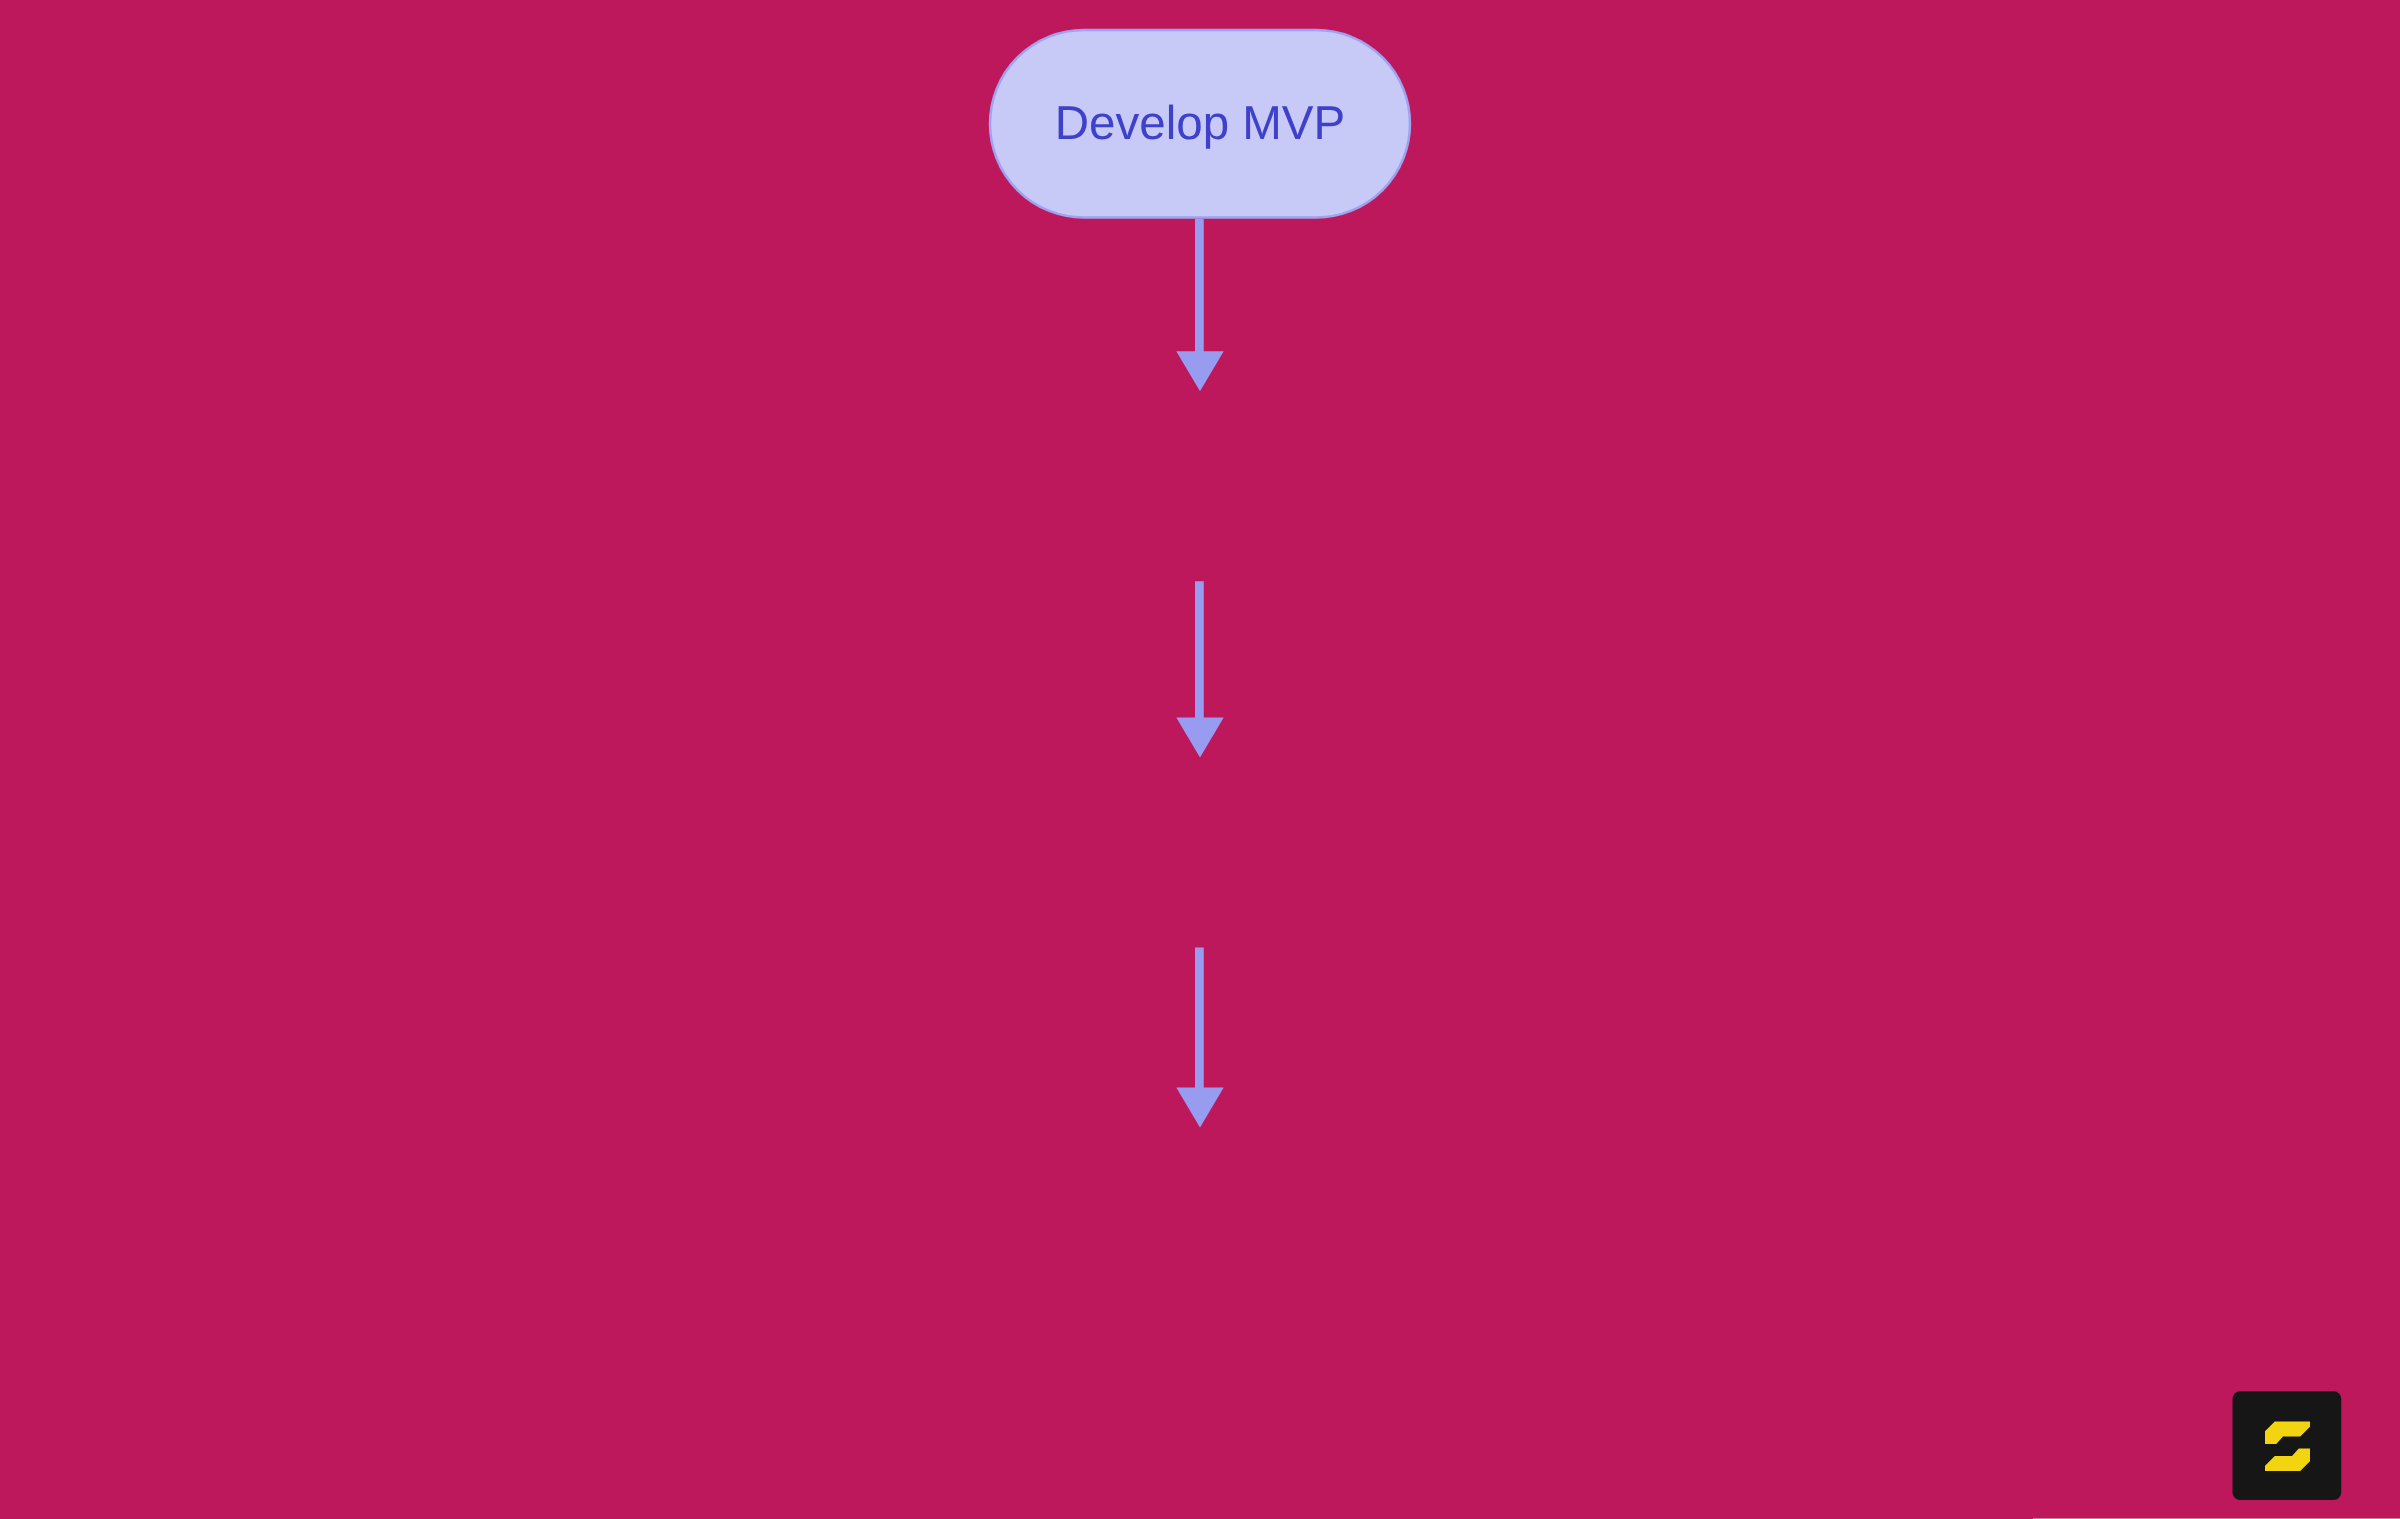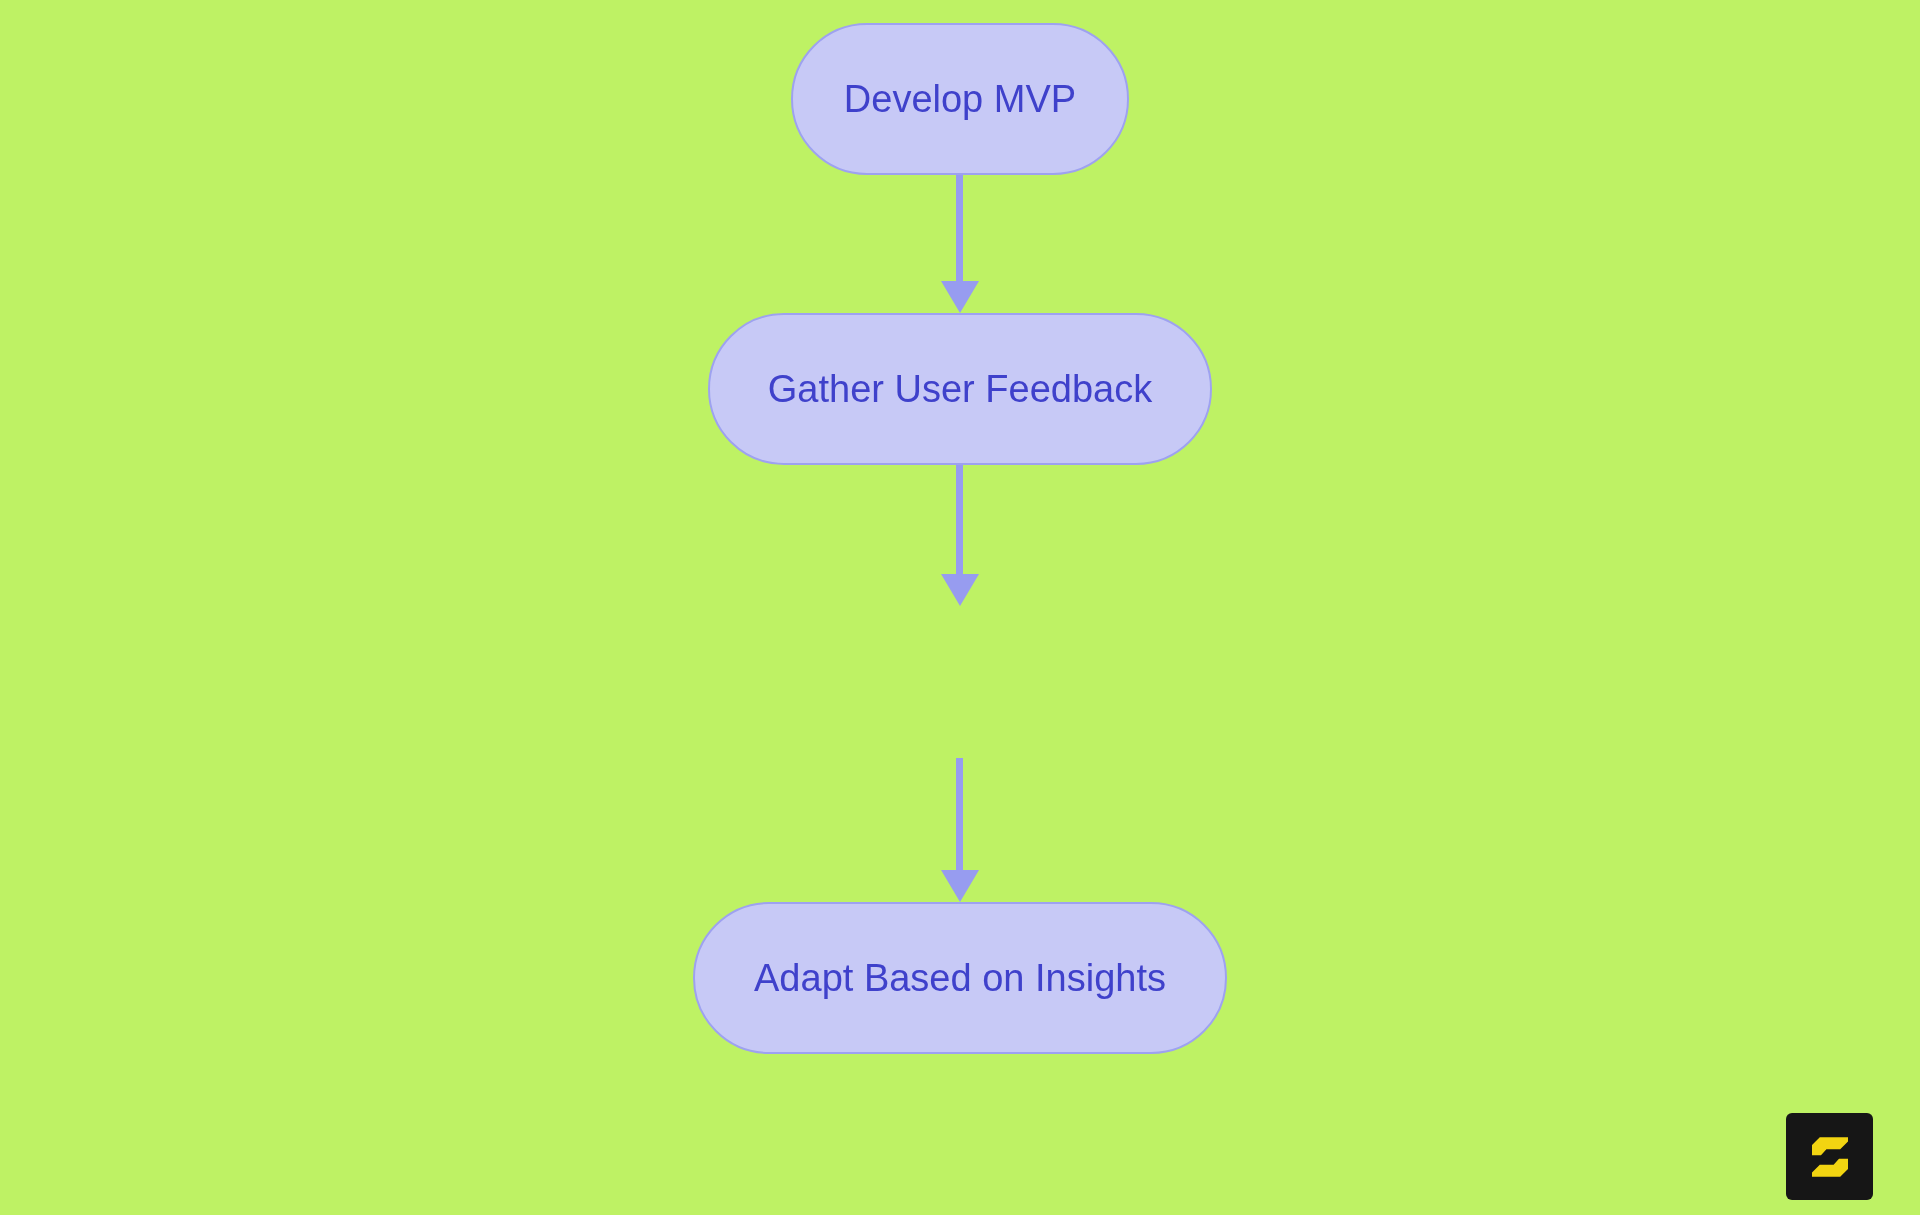--- a/index.html
+++ b/index.html
@@ -1,20 +1,20 @@
 <!DOCTYPE html>
 <html><head>
 <meta charset="utf-8">
 <style>
   html, body { margin: 0; padding: 0; background: #ffffff; }
   .canvas {
     position: relative;
     width: 1920px;
     height: 1215px;
-    background: #bef264;
+    background: #be185d;
     overflow: hidden;
     font-family: "Liberation Sans", sans-serif;
   }
   .flow-node {
     position: absolute;
     height: 152px;
     box-sizing: border-box;
     background: #c7c9f6;
     border: 2.5px solid #9ea2f0;
     border-radius: 76px;
@@ -72,28 +72,22 @@
 </style>
 </head>
 <body>
 
 <div class="canvas">
 
   <div class="flow-node node-1">
     <span class="node-label">Develop MVP</span>
   </div>
 
-  <div class="flow-node node-2">
-    <span class="node-label">Gather User Feedback</span>
-  </div>
 
 
-  <div class="flow-node node-4">
-    <span class="node-label">Adapt Based on Insights</span>
-  </div>
 
   <div class="edge-line line-1"></div>
   <div class="edge-head head-1"></div>
 
   <div class="edge-line line-2"></div>
   <div class="edge-head head-2"></div>
 
   <div class="edge-line line-3"></div>
   <div class="edge-head head-3"></div>
 

